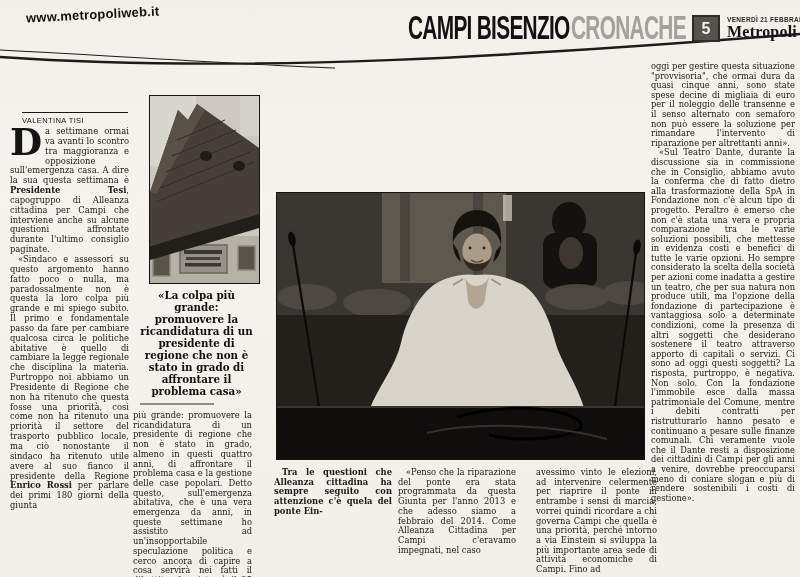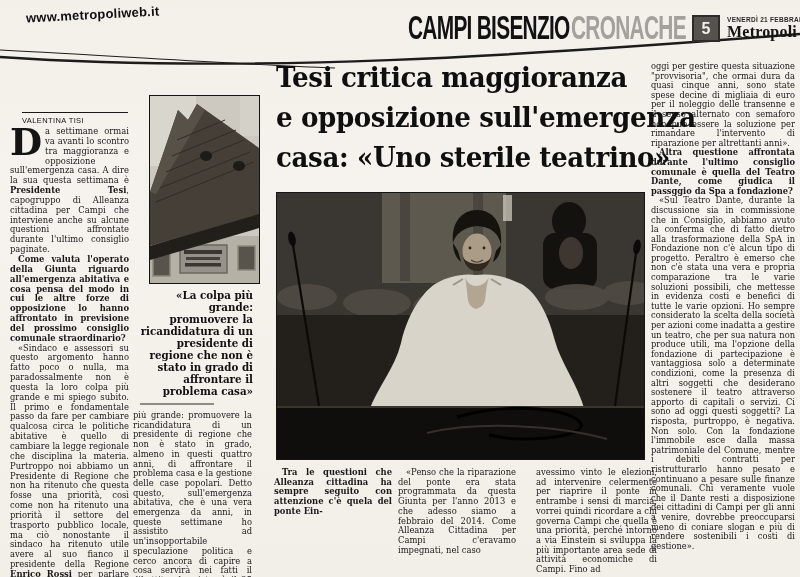--- a/index.html
+++ b/index.html
@@ -50,21 +50,21 @@
   
   .col{position:absolute;text-align:justify;overflow:hidden;color:#191919;}
   .col p{margin:0;text-indent:8px;}
   .col p.noindent{text-indent:0;}
   .col p.q{font-weight:bold;}
   .col1{left:10px;top:127px;width:119px;height:450px;font-size:8.4px;line-height:9.85px;}
   .dropcap{float:left;font-size:37px;line-height:29px;font-weight:bold;padding:1px 3px 0 0;color:#141414;}
   .col2-text{left:133px;top:411px;width:119px;height:166px;font-size:8.4px;line-height:9.7px;}
   .pull-quote{
     position:absolute;left:140px;top:289px;width:113px;
-    font-weight:bold;font-size:10.3px;line-height:12px;color:#101010;text-align:right;
+    font-weight:bold;font-size:10.3px;line-height:12px;color:#101010;text-align:center;
   }
   .pq-rule{position:absolute;left:140px;top:403px;width:74px;border-top:2.5px solid #8f8d89;}
   .col3{left:274px;top:468px;width:118px;height:109px;font-size:8.4px;line-height:9.7px;}
   .col4{left:398px;top:468px;width:118px;height:109px;font-size:8.4px;line-height:9.7px;}
   .col5{left:536px;top:468px;width:121px;height:109px;font-size:8.4px;line-height:9.7px;}
   .col6{left:651px;top:62px;width:144px;height:515px;font-size:8.3px;line-height:9.6px;}
   
   .photo{position:absolute;border:1.5px solid #141414;background:#cdc9c0;overflow:hidden;}
   .building-photo{left:149px;top:95px;width:109px;height:187px;}
   .interview-photo{left:276px;top:192px;width:367px;height:266px;border:1px solid #141414;background:#2b2824;}
@@ -86,25 +86,20 @@
     <span class="page-badge">5</span>
     <span class="mast">
       <span class="date">VENERDÌ 21 FEBBRAIO 2014</span>
       <span class="masthead">Metropoli</span>
     </span>
   </div>
 
   <div class="byline-rule"></div>
   <div class="byline">VALENTINA TISI</div>
 
-  <div class="headline">
-    <span class="hl">Tesi critica maggioranza</span><br>
-    <span class="hl">e opposizione sull'emergenza</span><br>
-    <span class="hl">casa: «Uno sterile teatrino»</span>
-  </div>
 
   <div class="photo building-photo">
     <svg viewBox="0 0 109 187" preserveAspectRatio="none">
       <rect width="109" height="187" fill="#cdc9c0"></rect>
       <rect width="46" height="70" fill="#d9d6ce"></rect>
       <rect x="90" y="0" width="19" height="40" fill="#d4d1c9"></rect>
       <rect y="140" width="109" height="47" fill="#b6b1a7"></rect>
       <rect x="3" y="156" width="17" height="24" fill="#59544b" stroke="#8d897e" stroke-width="1.5"></rect>
       <rect x="88" y="150" width="17" height="24" fill="#59544b" stroke="#8d897e" stroke-width="1.5"></rect>
       <rect x="30" y="149" width="47" height="28" fill="#96918a" stroke="#6b665d" stroke-width="1.5"></rect>
@@ -165,37 +160,35 @@
       <path d="M150,240 C200,228 280,232 330,246" stroke="#35302a" stroke-width="2" fill="none"></path>
       <line x1="42" y1="213" x2="16" y2="52" stroke="#0c0a09" stroke-width="2.2"></line>
       <ellipse cx="15" cy="46" rx="3.6" ry="7.5" fill="#0c0a09" transform="rotate(-12 15 46)"></ellipse>
       <line x1="338" y1="213" x2="359" y2="60" stroke="#0c0a09" stroke-width="2.2"></line>
       <ellipse cx="360" cy="54" rx="3.6" ry="7.5" fill="#0c0a09" transform="rotate(10 360 54)"></ellipse>
     </svg>
   </div>
 
   <div class="col col1">
     <p class="noindent"><span class="dropcap">D</span><span>a settimane ormai va avanti lo scontro tra maggioranza e opposizione sull'emergenza casa. A dire la sua questa settimana è </span><b>Presidente Tesi</b><span>, capogruppo di Alleanza cittadina per Campi che interviene anche su alcune questioni affrontate durante l'ultimo consiglio paginate.</span></p>
-    <p class="q">Come valuta l'operato della Giunta riguardo all'emergenza abitativa e cosa pensa del modo in cui le altre forze di opposizione lo hanno affrontato in previsione del prossimo consiglio comunale straordinario?</p>
     <p><span>«Sindaco e assessori su questo argomento hanno fatto poco o nulla, ma paradossalmente non è questa la loro colpa più grande e mi spiego subito. Il primo e fondamentale passo da fare per cambiare qualcosa circa le politiche abitative è quello di cambiare la legge regionale che disciplina la materia. Purtroppo noi abbiamo un Presidente di Regione che non ha ritenuto che questa fosse una priorità, così come non ha ritenuto una priorità il settore del trasporto pubblico locale, ma ciò nonostante il sindaco ha ritenuto utile avere al suo fianco il presidente della Regione </span><b>Enrico Rossi</b><span> per parlare dei primi 180 giorni della giunta </span></p>
   </div>
 
   <div class="col col2-text">
     <p class="noindent"><span>più grande: promuovere la ricandidatura di un presidente di regione che non è stato in grado, almeno in questi quattro anni, di affrontare il problema casa e la gestione delle case popolari. Detto questo, sull'emergenza abitativa, che è una vera emergenza da anni, in queste settimane ho assistito ad un'insopportabile speculazione politica e cerco ancora di capire a cosa servirà nei fatti il dibattito che si terrà il 25 febbraio in Consiglio comunale. Le premesse che possa diventare uno sterile teatrino ci sono tutte: </span></p>
   </div>
 
   <div class="col col3">
     <p class="q">Tra le questioni che Alleanza cittadina ha sempre seguito con attenzione c'è quela del ponte Ein-</p>
   </div>
   <div class="col col4">
     <p>«Penso che la riparazione del ponte era stata programmata da questa Giunta per l'anno 2013 e che adesso siamo a febbraio del 2014. Come Alleanza Cittadina per Campi c'eravamo impegnati, nel caso</p>
   </div>
   <div class="col col5">
     <p class="noindent">avessimo vinto le elezioni, ad intervenire celermente per riaprire il ponte in entrambe i sensi di marcia; vorrei quindi ricordare a chi governa Campi che quella è una priorità, perché intorno a via Einstein si sviluppa la più importante area sede di attività economiche di Campi. Fino ad</p>
   </div>
 
   <div class="col col6">
     <p class="noindent">oggi per gestire questa situazione "provvisoria", che ormai dura da quasi cinque anni, sono state spese decine di migliaia di euro per il noleggio delle transenne e il senso alternato con semaforo non può essere la soluzione per rimandare l'intervento di riparazione per altrettanti anni».</p>
-    <p class="q">Altra questione affrontata durante l'ultimo consiglio comunale è quella del Teatro Dante, come giudica il passggio da Spa a fondazione?</p>
     <p>«Sul Teatro Dante, durante la discussione sia in commissione che in Consiglio, abbiamo avuto la conferma che di fatto dietro alla trasformazione della SpA in Fondazione non c'è alcun tipo di progetto. Peraltro è emerso che non c'è stata una vera e propria comparazione tra le varie soluzioni possibili, che mettesse in evidenza costi e benefici di tutte le varie opzioni. Ho sempre considerato la scelta della società per azioni come inadatta a gestire un teatro, che per sua natura non produce utili, ma l'opzione della fondazione di partecipazione è vantaggiosa solo a determinate condizioni, come la presenza di altri soggetti che desiderano sostenere il teatro attraverso apporto di capitali o servizi. Ci sono ad oggi questi soggetti? La risposta, purtroppo, è negativa. Non solo. Con la fondazione l'immobile esce dalla massa patrimoniale del Comune, mentre i debiti contratti per ristrutturarlo hanno pesato e continuano a pesare sulle finanze comunali. Chi veramente vuole che il Dante resti a disposizione dei cittadini di Campi per gli anni a venire, dovrebbe preoccuparsi meno di coniare slogan e più di rendere sostenibili i costi di gestione».</p>
   </div>
 
 </div>
 
 </body></html>

